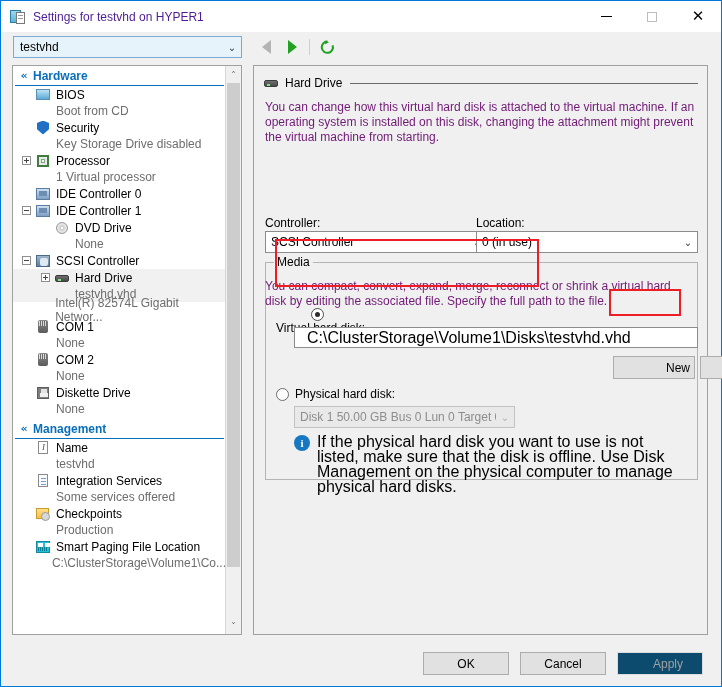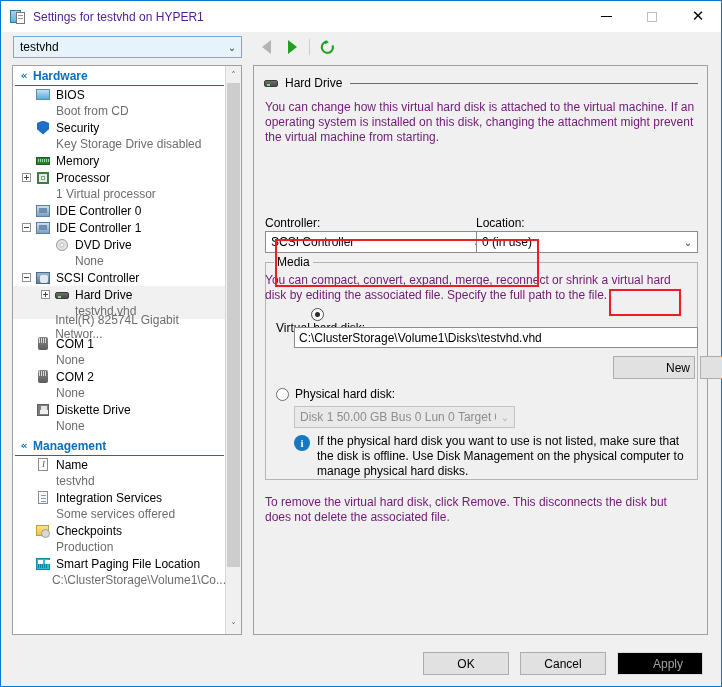--- a/index.html
+++ b/index.html
@@ -216,66 +216,66 @@
   .cb-location { left: 222px; top: 165px; width: 222px; }
 
   
   .groupbox {
     position: absolute; left: 11px; top: 196px; width: 433px; height: 218px;
     border: 1px solid #b4b4b4;
   }
   .gb-legend {
     position: absolute; left: 8px; top: -8px; background: #f0f0f0; padding: 0 3px; font-size: 12px;
   }
-  .p-media { left: 11px; top: 207px; width: 412px; }
+  .p-media { left: 11px; top: 213px; width: 412px; }
 
   .radio-row { position: absolute; display: flex; align-items: center; }
   .radio {
     width: 13px; height: 13px; border-radius: 50%; border: 1px solid #4d4d4d;
     background: #fff; position: relative; flex: none; margin-right: 6px;
   }
   .radio.on::after {
     content: ""; position: absolute; left: 3px; top: 3px; width: 5px; height: 5px;
     border-radius: 50%; background: #2b2b2b;
   }
   .radio.off { border-color: #6d6d6d; }
   .rr-vhd { left: 22px; top: 242px; flex-direction: column; }
   .rr-phd { left: 22px; top: 321px; }
   .rr-label { font-size: 12px; }
 
   .textbox {
     position: absolute; left: 40px; top: 261px; width: 404px; height: 21px;
     background: #fff; border: 1px solid #8c8c8c;
     display: flex; align-items: center;
   }
-  .textbox .tv { padding-left: 4px; font-size: 12px; white-space: nowrap; }
+  .textbox .tv { padding-left: 12px; font-size: 16px; white-space: nowrap; }
 
   .btn {
     position: absolute; height: 23px;
     background: #e1e1e1; border: 1px solid #adadad;
     display: flex; align-items: center; justify-content: center;
     font-size: 12px; color: #000;
   }
-  .btn.disabled { color: #a0a0a0; background: #000000; border-color: #dcdcdc; padding-left: 16px; }
+  .btn.disabled { color: #a0a0a0; background: #0c4a6e; border-color: #dcdcdc; padding-left: 16px; }
   .b-new { left: 359px; top: 290px; width: 82px; padding-left: 48px; }
   .b-edit { left: 446px; top: 290px; width: 82px; }
 
   .combo.disabled { background: #e9e9e9; border-color: #c3c3c3; color: #8d8d8d; }
   .combo.disabled .val { color: #8d8d8d; }
   .combo.disabled .arw { color: #b0b0b0; }
   .cb-phd { left: 40px; top: 340px; width: 221px; }
 
   .info-row { position: absolute; left: 40px; top: 368px; width: 390px; display: flex; }
   .info-ic {
     width: 16px; height: 16px; border-radius: 50%; background: #1678c2;
     color: #fff; font-size: 11px; font-weight: bold; flex: none;
     display: flex; align-items: center; justify-content: center;
     font-family: "Liberation Serif", serif; margin-right: 7px; margin-top: 1px;
   }
-  .info-tx { font-size: 12px; line-height: 15px; flex: 1; }
+  .info-tx { font-size: 16px; line-height: 15px; flex: 1; }
 
   .p-remove { left: 11px; top: 429px; width: 424px; }
 
   
   .redbox { position: absolute; border: 2px solid #ee1c25; }
   .rb-vhd { left: 274px; top: 238px; width: 264px; height: 48px; }
   .rb-browse { left: 608px; top: 288px; width: 72px; height: 27px; }
 
   
   .footer { position: absolute; left: 0; right: 0; bottom: 0; height: 51px; background: #f0f0f0; }
@@ -357,27 +357,20 @@
         <span class="nicon">
             <i class="ic-shield"></i>
           </span>
         <span class="nlabel">Security</span>
       </div>
       <div class="sub">
           <span style="width:43px;display:inline-block"></span>
           <span>Key Storage Drive disabled</span>
         </div>
 
-      <div class="node">
-        <span class="ind" style="width:22px"></span>
-        <span class="nicon">
-            <i class="ic-mem"></i>
-          </span>
-        <span class="nlabel">Memory</span>
-      </div>
 
       <div class="node">
         <span class="ind" style="width:9px"></span>
         <span class="expander plus"></span>
         <span class="nicon">
             <i class="ic-proc"></i>
           </span>
         <span class="nlabel">Processor</span>
       </div>
       <div class="sub">
@@ -591,21 +584,20 @@
     <div class="combo disabled cb-phd">
       <span class="val">Disk 1 50.00 GB Bus 0 Lun 0 Target 0</span>
       <span class="arw">⌄</span>
     </div>
 
     <div class="info-row">
       <span class="info-ic">i</span>
       <span class="info-tx">If the physical hard disk you want to use is not listed, make sure that the disk is offline. Use Disk Management on the physical computer to manage physical hard disks.</span>
     </div>
 
-    <div class="para p-remove">To remove the virtual hard disk, click Remove. This disconnects the disk but does not delete the associated file.</div>
 
   </div>
 
   <div class="redbox rb-vhd"></div>
   <div class="redbox rb-browse"></div>
 
   <div class="footer"></div>
   <div class="btn f-ok">OK</div>
   <div class="btn f-cancel">Cancel</div>
   <div class="btn f-apply disabled">Apply</div>

